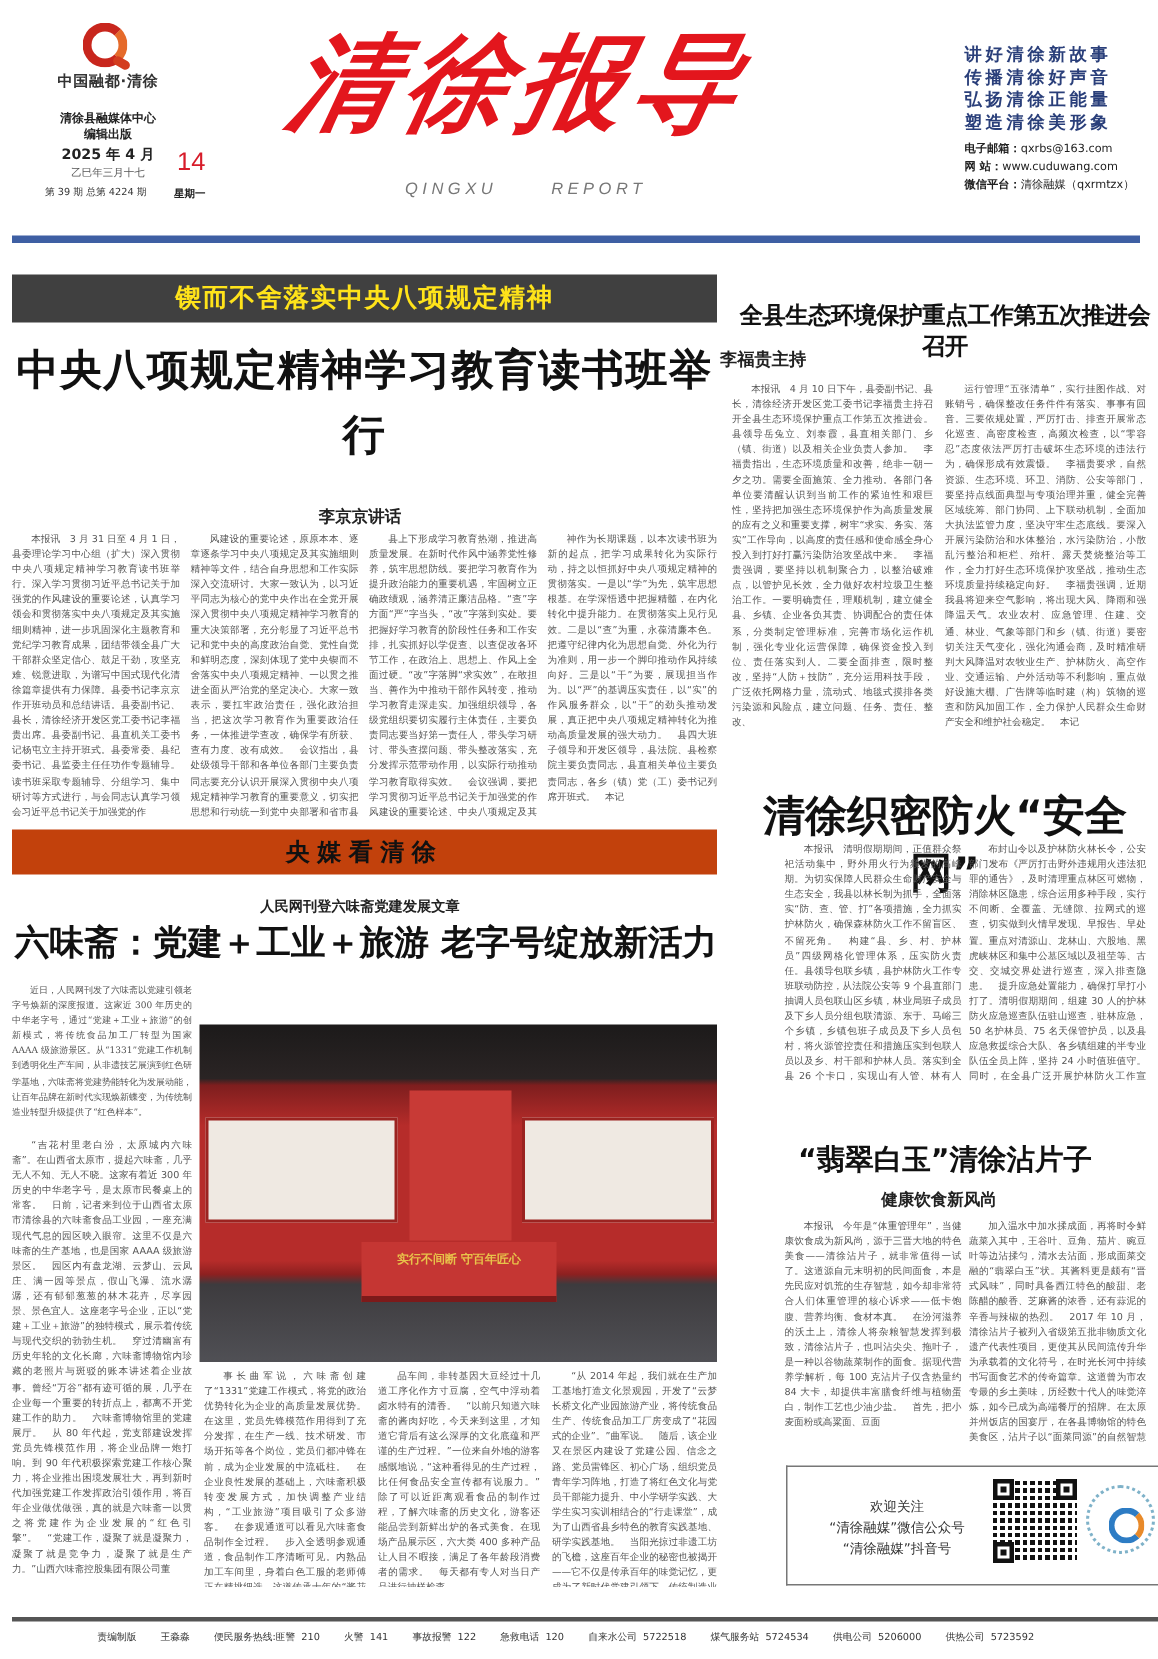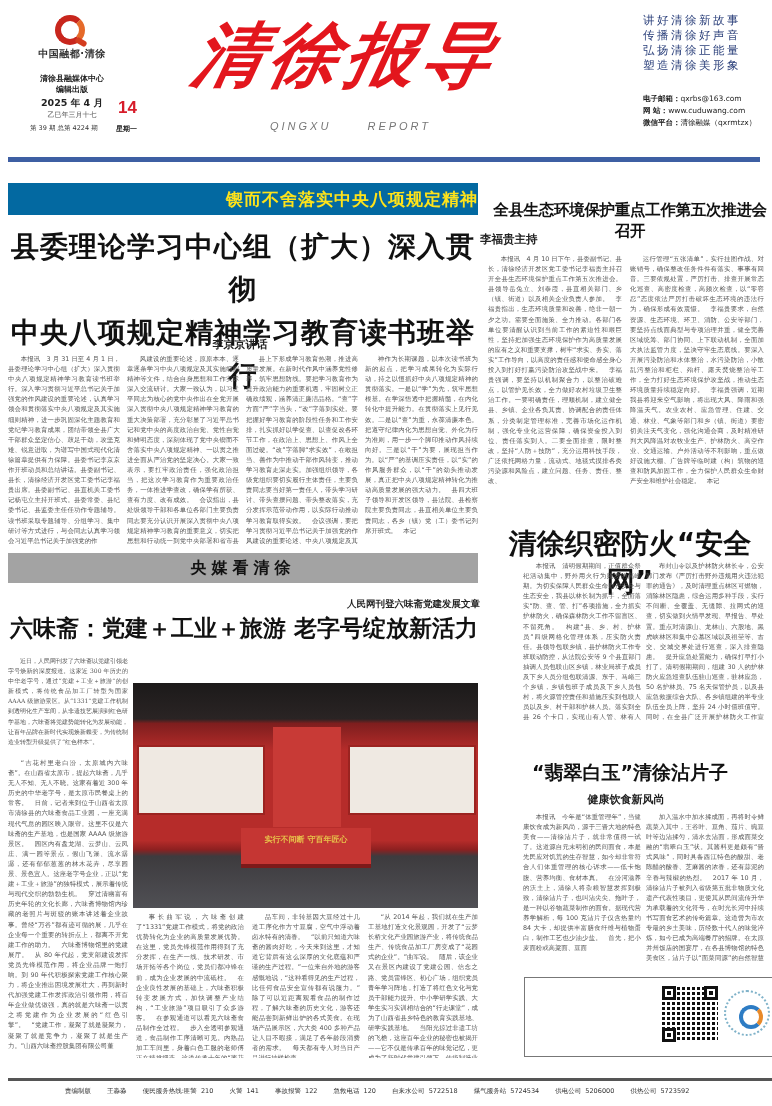--- a/index.html
+++ b/index.html
@@ -7,39 +7,39 @@
 body{position:relative;font-family:"DejaVu Sans","Liberation Sans",sans-serif;color:#222}
 .abs{position:absolute}
 
 .logo-q{left:55px;top:15px;width:30px;height:30px;border-radius:50%;border:6px solid #c8261d;border-right-color:#e56a2a}
 .logo-q:after{content:"";position:absolute;right:-8px;bottom:-6px;width:12px;height:6px;background:#d33c1e;transform:rotate(30deg);border-radius:3px}
 .brand{left:22px;top:47px;width:100px;text-align:center;font-size:10px;font-weight:bold;color:#333;letter-spacing:0.5px}
 .pubinfo{left:22px;top:73px;width:100px;text-align:center;font-size:8px;font-weight:bold;line-height:11px;color:#222}
 .pubdate{left:22px;top:97px;width:100px;text-align:center;font-size:9.5px;font-weight:bold}
 .lunar{left:22px;top:110px;width:100px;text-align:center;font-size:7px;color:#555}
 .issue{left:30px;top:124px;font-size:6.5px;color:#333}
-.day{left:118px;top:98px;font-size:17px;font-weight:bold;color:#d71c2a;font-family:"Liberation Sans",sans-serif}
+.day{left:118px;top:98px;font-size:17px;font-weight:normal;color:#d71c2a;font-family:"Liberation Sans",sans-serif}
 .weekday{left:116px;top:124px;font-size:7px;font-weight:bold}
 .title-main{left:195px;top:5px;width:360px;height:100px;font-family:"DejaVu Serif",serif;font-size:70px;font-style:italic;font-weight:bold;color:#e3161d;letter-spacing:6px;line-height:100px;transform:skewX(-12deg)}
 .title-en{left:270px;top:120px;font-family:"Liberation Sans",sans-serif;font-style:italic;color:#777;font-size:11px;letter-spacing:3px;word-spacing:30px}
-.slogans{left:643px;top:13px;width:130px;font-family:"DejaVu Serif",serif;font-weight:normal;font-size:11.5px;line-height:15px;color:#2a3f7a;letter-spacing:2.5px}
+.slogans{left:643px;top:29px;width:130px;font-family:"DejaVu Serif",serif;font-weight:bold;font-size:11.5px;line-height:15px;color:#2a3f7a;letter-spacing:2.5px}
 .contacts{left:643px;top:93px;font-size:7.5px;line-height:12px;color:#222}
 .contacts b{font-weight:bold}
 
 .topbar-left{left:8px;top:157px;width:472px;height:5px;background:#3e5fa3}
 .topbar-right{left:480px;top:157px;width:280px;height:5px;background:#3e5fa3}
-.redband{left:8px;top:183px;width:470px;height:32px;background:#0369a1;color:#ffe31a;font-weight:bold;font-size:17px;text-align:right;line-height:32px;letter-spacing:1px}
+.redband{left:8px;top:183px;width:470px;height:32px;background:#404040;color:#ffe31a;font-weight:bold;font-size:17px;text-align:center;line-height:32px;letter-spacing:1px}
 .head1{left:8px;top:225px;width:470px;text-align:center;font-weight:bold;font-size:28px;line-height:43px;color:#111;letter-spacing:1px}
 .byline1{left:0;top:337px;width:480px;text-align:center;font-family:"DejaVu Serif",serif;font-weight:bold;font-size:11px;color:#222}
 .body{font-size:6.4px;line-height:10.1px;color:#555;text-align:justify;overflow:hidden}
 .body p{text-indent:2em}
 .head-r1{left:488px;top:200px;width:284px;text-align:center;font-weight:bold;font-size:15.5px;color:#111;letter-spacing:-0.3px}
 .byline-r1{left:480px;top:232px;width:292px;font-family:"DejaVu Serif",serif;font-weight:bold;font-size:11.5px}
-.blueband{left:8px;top:553px;width:470px;height:30px;background:#a3a3a3;color:#111;font-weight:bold;font-size:16px;text-align:center;line-height:30px;letter-spacing:5px}
-.kicker{left:0;top:598px;width:480px;text-align:right;font-family:"DejaVu Serif",serif;font-weight:bold;font-size:9.5px}
+.blueband{left:8px;top:553px;width:470px;height:30px;background:#c2410c;color:#111;font-weight:bold;font-size:16px;text-align:center;line-height:30px;letter-spacing:5px}
+.kicker{left:0;top:598px;width:480px;text-align:center;font-family:"DejaVu Serif",serif;font-weight:bold;font-size:9.5px}
 .head2{left:10px;top:613px;width:470px;font-family:"DejaVu Serif",serif;font-weight:bold;font-size:23px;color:#111;white-space:nowrap}
 .photo{left:133px;top:683px;width:345px;height:225px;background:linear-gradient(180deg,#1c1a1a 0%,#2a2424 16%,#7e1e1e 18%,#b62c2a 30%,#b62c2a 70%,#8e2020 74%,#3d3b3e 77%,#505055 100%);overflow:hidden}
 .photo .panel{position:absolute;background:#efe9e2;border:2px solid #9b2320}
 .photo .center{position:absolute;left:140px;top:44px;width:68px;height:100px;background:#c83a36}
 .photo .stage{position:absolute;left:108px;top:145px;width:130px;height:40px;background:#c53633;border-bottom:4px solid #7d1a1a}
 .photo .gold{position:absolute;left:118px;top:152px;width:110px;font-size:8px;color:#e8c24a;font-weight:bold;text-align:center;line-height:10px}
 .head-r2{left:488px;top:525px;width:284px;text-align:center;font-weight:bold;font-size:28px;color:#111}
 .head-r3{left:488px;top:760px;width:284px;text-align:center;font-weight:bold;font-size:19px;color:#111}
 .byline-r3{left:480px;top:792px;width:292px;text-align:center;font-family:Liberation Mono, monospace;font-weight:bold;font-size:11px}
 .follow{left:524px;top:977px;width:248px;height:80px;border:1px solid #777;border-right:none}
@@ -82,21 +82,20 @@
   <div><b>电子邮箱：</b><span>qxrbs@163.com</span></div>
   <div><b>网  站：</b><span>www.cuduwang.com</span></div>
   <div><b>微信平台：</b><span>清徐融媒（qxrmtzx）</span></div>
 </div>
 
 <div class="abs topbar-left"></div>
 <div class="abs topbar-right"></div>
 
 <div class="abs redband">锲而不舍落实中央八项规定精神</div>
 <div class="abs head1">
-  <div>县委理论学习中心组（扩大）深入贯彻</div>
   <div>中央八项规定精神学习教育读书班举行</div>
 </div>
 <div class="abs byline1">李京京讲话</div>
 <div class="abs body" style="left:8px;top:354px;width:112px;height:193px">
     <p>本报讯　3 月 31 日至 4 月 1 日，县委理论学习中心组（扩大）深入贯彻中央八项规定精神学习教育读书班举行。深入学习贯彻习近平总书记关于加强党的作风建设的重要论述，认真学习领会和贯彻落实中央八项规定及其实施细则精神，进一步巩固深化主题教育和党纪学习教育成果，团结带领全县广大干部群众坚定信心、鼓足干劲，攻坚克难、锐意进取，为谱写中国式现代化清徐篇章提供有力保障。县委书记李京京作开班动员和总结讲话。县委副书记、县长，清徐经济开发区党工委书记李福贵出席。县委副书记、县直机关工委书记杨屯立主持开班式。县委常委、县纪委书记、县监委主任任功作专题辅导。　读书班采取专题辅导、分组学习、集中研讨等方式进行，与会同志认真学习领会习近平总书记关于加强党的作</p>
   </div>
 <div class="abs body" style="left:127px;top:354px;width:112px;height:193px">
     <p>风建设的重要论述，原原本本、逐章逐条学习中央八项规定及其实施细则精神等文件，结合自身思想和工作实际深入交流研讨。大家一致认为，以习近平同志为核心的党中央作出在全党开展深入贯彻中央八项规定精神学习教育的重大决策部署，充分彰显了习近平总书记和党中央的高度政治自觉、党性自觉和鲜明态度，深刻体现了党中央锲而不舍落实中央八项规定精神、一以贯之推进全面从严治党的坚定决心。大家一致表示，要扛牢政治责任，强化政治担当，把这次学习教育作为重要政治任务，一体推进学查改，确保学有所获、查有力度、改有成效。　会议指出，县处级领导干部和各单位各部门主要负责同志要充分认识开展深入贯彻中央八项规定精神学习教育的重要意义，切实把思想和行动统一到党中央部署和省市县工作要求上来，先学一步、学深一层，积极带动全</p>
   </div>
 <div class="abs body" style="left:246px;top:354px;width:112px;height:193px">
@@ -154,20 +153,25 @@
 <div class="abs head-r3">“翡翠白玉”清徐沾片子</div>
 <div class="abs byline-r3">健康饮食新风尚</div>
 <div class="abs body" style="left:523px;top:812px;width:118px;height:150px">
     <p>本报讯　今年是“体重管理年”，当健康饮食成为新风尚，源于三晋大地的特色美食——清徐沾片子，就非常值得一试了。这道源自元末明初的民间面食，本是先民应对饥荒的生存智慧，如今却非常符合人们体重管理的核心诉求——低卡饱腹、营养均衡、食材本真。　在汾河滋养的沃土上，清徐人将杂粮智慧发挥到极致，清徐沾片子，也叫沾尖尖、拖叶子，是一种以谷物蔬菜制作的面食。据现代营养学解析，每 100 克沾片子仅含热量约 84 大卡，却提供丰富膳食纤维与植物蛋白，制作工艺也少油少盐。　首先，把小麦面粉或高粱面、豆面</p>
   </div>
 <div class="abs body" style="left:646px;top:812px;width:118px;height:150px">
     <p>加入温水中加水揉成面，再将时令鲜蔬菜入其中，王谷叶、豆角、茄片、豌豆叶等边沾揉匀，清水去沾面，形成面菜交融的“翡翠白玉”状。其酱料更是颇有“晋式风味”，同时具备西江特色的酸甜、老陈醋的酸香、芝麻酱的浓香，还有蒜泥的辛香与辣椒的热烈。　2017 年 10 月，清徐沾片子被列入省级第五批非物质文化遗产代表性项目，更使其从民间流传升华为承载着的文化符号，在时光长河中持续书写面食艺术的传奇篇章。这道曾为市农专最的乡土美味，历经数十代人的味觉淬炼，如今已成为高端餐厅的招牌。在太原并州饭店的国宴厅，在各县博物馆的特色美食区，沾片子以“面菜同源”的自然智慧传颂着传统美食文化。王薇薇</p>
   </div>
 
 <div class="abs follow">
+  <div class="follow-text">
+    <div>欢迎关注</div>
+    <div>“清徐融媒”微信公众号</div>
+    <div>“清徐融媒”抖音号</div>
+  </div>
   <div class="qr1">
     <div class="fp" style="left:0;top:0"></div>
     <div class="fp" style="right:0;top:0"></div>
     <div class="fp" style="left:0;bottom:0"></div>
   </div>
   <div class="qr2"></div>
 </div>
 
 <div class="abs rule-bottom"></div>
 <div class="abs footer">

